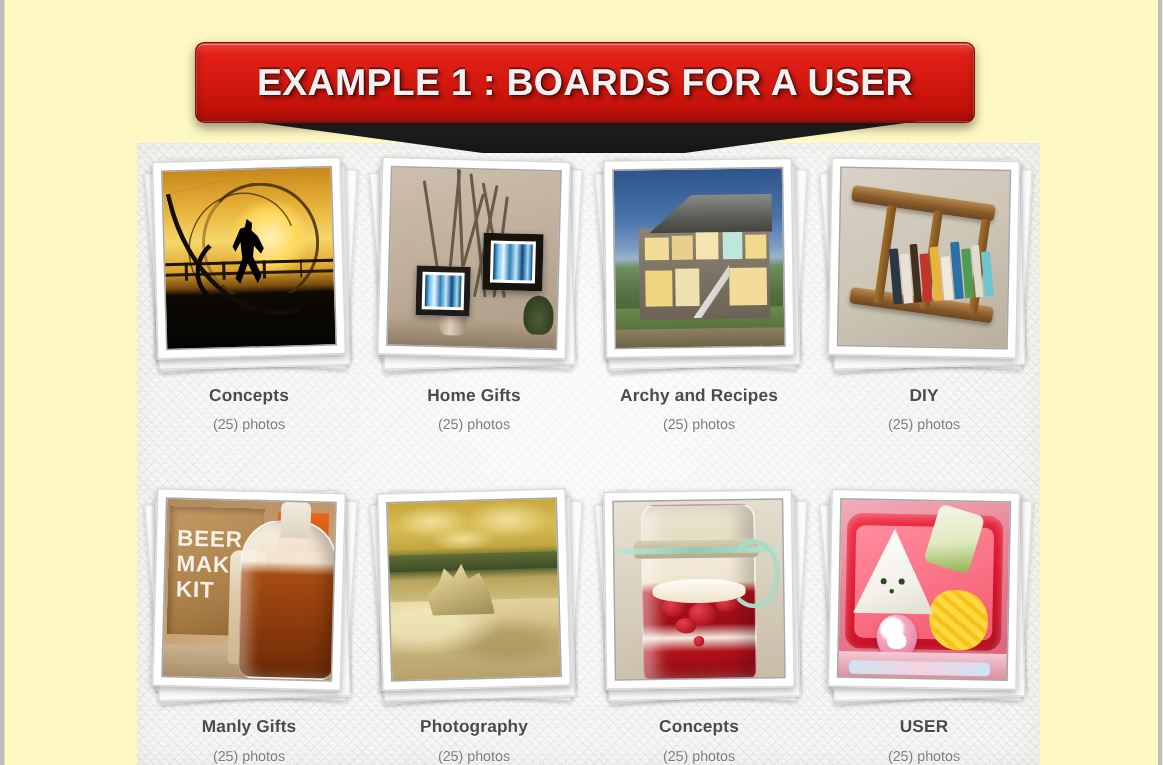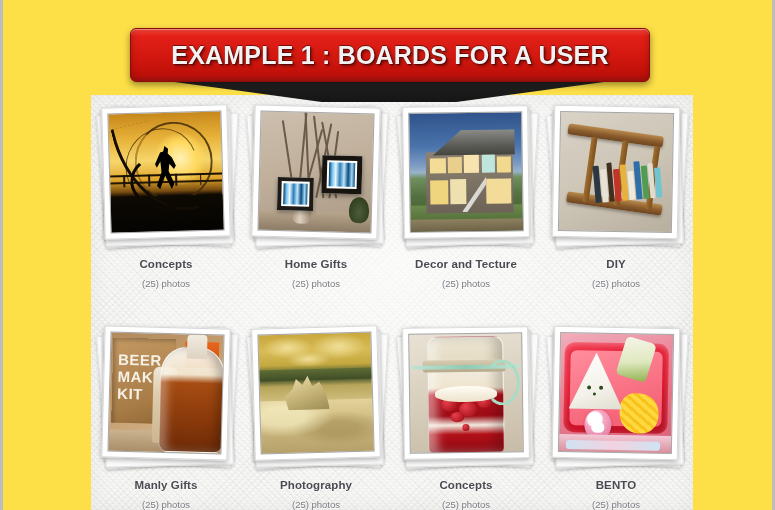--- a/index.html
+++ b/index.html
@@ -4,21 +4,21 @@
 <style>
   html,body{margin:0;padding:0;}
   body{
     width:775px;height:510px;overflow:hidden;
     background:#ffffff;
     font-family:"Liberation Sans", sans-serif;
     position:relative;
   }
   #page{
     position:absolute;inset:0;
-    background:#fde047;
+    background:#fef9c3;
     border-left:3px solid #bdbdbd;
     border-right:3px solid #bdbdbd;
     box-sizing:border-box;
   }
 
   
   .texture-panel{
     position:absolute;
     left:88px; top:95px; width:602px; height:415px;
     background-color:#f7f7f5;
@@ -487,21 +487,21 @@
               <div class="win" style="left:64%;top:36%;width:12%;height:15%;background:#bfe6dc"></div>
               <div class="win" style="left:78%;top:37%;width:12%;height:14%;background:#f1d98d"></div>
               <div class="win" style="left:18%;top:57%;width:16%;height:20%;background:#f0d57f"></div>
               <div class="win" style="left:36%;top:56%;width:14%;height:21%;background:#efe0b0"></div>
               <div class="win" style="left:68%;top:56%;width:22%;height:21%;background:#f3dc9a"></div>
               <div class="stair"></div>
             </div>
           </div>
         </div>
       </div>
-      <div class="board-title">Decor and Tecture</div>
+      <div class="board-title">Archy and Recipes</div>
       <div class="board-count">(25) photos</div>
     </div>
 
     <div class="board tilt-d">
       <div class="stack">
         <div class="sheet s1"></div>
         <div class="sheet s2"></div>
         <div class="sheet s3"></div>
         <div class="photo">
           <div class="img">
@@ -624,18 +624,18 @@
               </div>
               <div class="pink">
                   <i></i>
                 </div>
               <div class="base"></div>
               <div class="stick"></div>
             </div>
           </div>
         </div>
       </div>
-      <div class="board-title">BENTO</div>
+      <div class="board-title">USER</div>
       <div class="board-count">(25) photos</div>
     </div>
 
   </div>
 </div>
 
 </body></html>

